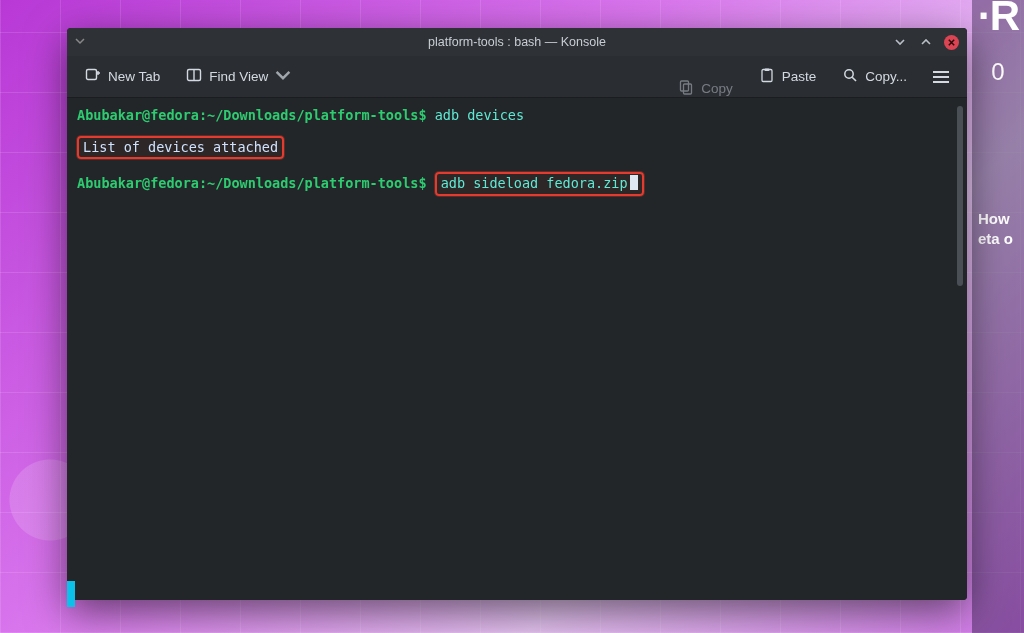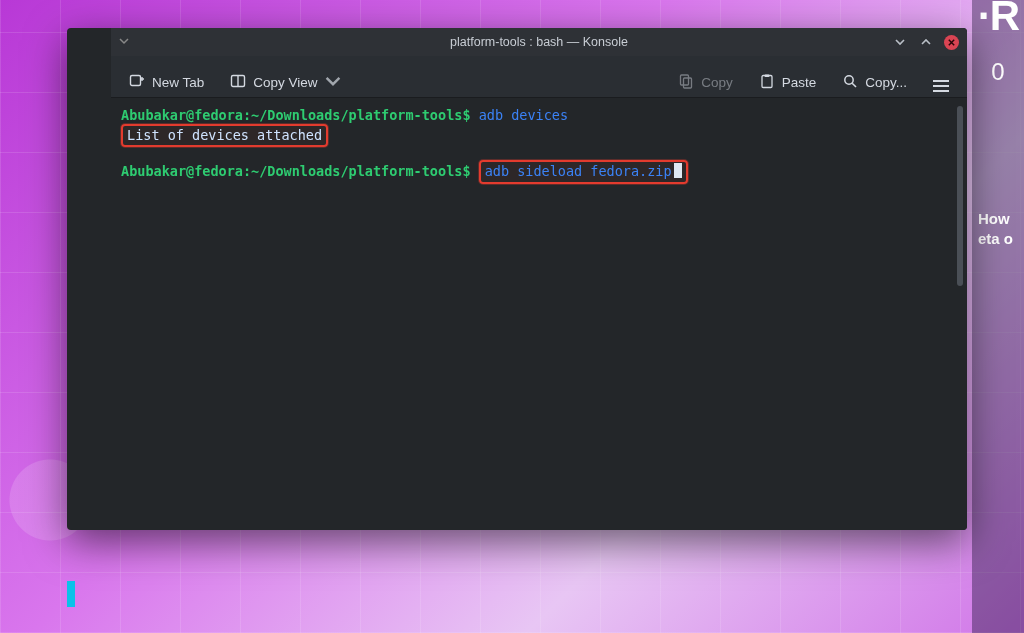--- a/index.html
+++ b/index.html
@@ -33,27 +33,26 @@
     margin-top: 18px; font-size: 24px; font-weight: 500;
   }
   .right-strip .txt {
     position: absolute; top: 195px; left: 6px;
     font-size: 15px; font-weight: 600; line-height: 1.3; margin-top: 14px;
   }
   
   .konsole {
     position: absolute;
     left: 67px; top: 28px;
-    width: 900px; height: 502px;
+    width: 900px; height: 572px;
     background: #232629;
     border-radius: 4px;
     box-shadow: 0 12px 40px rgba(0,0,0,0.55);
     display: flex; flex-direction: column;
     overflow: hidden;
-    padding-left: 44px;
   }
   .titlebar {
     height: 28px;
     background: #2e3136;
     display: flex; align-items: center;
     padding: 0 8px;
     color: #c8cdd4;
     font-size: 12.5px;
     position: relative;
   }
@@ -72,21 +71,21 @@
   .winbtn { width: 16px; height: 16px; display: flex; align-items: center; justify-content: center; color:#bbb; }
   .winbtn svg { width: 12px; height: 12px; }
   .winbtn.close {
     background: #da4453; border-radius: 50%; width: 15px; height: 15px;
     color: #3b0b10;
   }
   .winbtn.close svg { width: 9px; height: 9px; }
   .toolbar {
     height: 42px;
     background: #2a2e33;
-    display: flex; align-items: flex-end;
+    display: flex; align-items: center;
     padding: 0 12px;
     gap: 14px;
     color: #d4d9e1;
     font-size: 13.5px;
     border-bottom: 1px solid #1a1c1f;
   }
   .tbtn {
     display: flex; align-items: center; gap: 7px;
     padding: 5px 6px; border-radius: 3px;
     cursor: pointer;
@@ -103,21 +102,21 @@
     position: relative;
     font-family: "DejaVu Sans Mono", "Liberation Mono", monospace;
     font-size: 13.5px;
     line-height: 1.35;
     color: #cfe3ff;
     padding: 8px 10px 10px 10px;
   }
   .terminal .prompt-user { color: #2ecc71; font-weight: 600; }
   .terminal .prompt-path { color: #2ecc71; font-weight: 600; }
   .terminal .dollar { color: #2ecc71; font-weight: 600; }
-  .terminal .cmd { color: #3b82f6; }
+  .terminal .cmd { color: #5eead4; }
   .terminal .out { color: #cfe3ff; }
   .hl {
     border: 2.5px solid #e33b2e;
     border-radius: 4px;
     padding: 0 4px 1px 4px;
     display: inline-block;
     background: rgba(227,59,46,0.05);
     box-shadow: 0 0 0 1px rgba(227,59,46,0.3);
   }
   .line { white-space: pre; }
@@ -187,21 +186,21 @@
       </span>
       <span>New Tab</span>
     </div>
     <div class="tbtn">
       <span>
         <svg viewBox="0 0 16 16">
             <rect x="1.5" y="2.5" width="13" height="11" rx="1.5" fill="none" stroke="#d4d9e1" stroke-width="1.4"></rect>
             <line x1="8" y1="2.5" x2="8" y2="13.5" stroke="#d4d9e1" stroke-width="1.4"></line>
           </svg>
       </span>
-      <span>Copy View</span>
+      <span>Find View</span>
       <span class="chev">
         <svg viewBox="0 0 10 10" width="10" height="10">
             <path d="M1 3 L5 7 L9 3" stroke="#d4d9e1" stroke-width="1.5" fill="none"></path>
           </svg>
       </span>
     </div>
 
     <div class="spacer"></div>
 
     <div class="tbtn dim">
@@ -236,21 +235,21 @@
         <span></span>
           <span></span>
           <span></span>
       </span>
     </div>
   </div>
 
   <div class="terminal">
     <div class="line"><span class="prompt-user">Abubakar@fedora</span><span class="prompt-user">:</span><span class="prompt-path">~/Downloads/platform-tools</span><span class="dollar">$</span> <span class="cmd">adb devices</span></div>
     <div style="display:inline-block">
-      <div class="hl" style="padding-top:0;">
+      <div class="hl" style="padding-top:0;margin-top:12px;">
         <div class="line"><span class="out">List of devices attached</span></div>
       </div>
     </div>
     <div class="line" style="height:13px"></div>
     <div class="line"><span class="prompt-user">Abubakar@fedora</span><span class="prompt-user">:</span><span class="prompt-path">~/Downloads/platform-tools</span><span class="dollar">$</span> <span class="hl"><span class="cmd">adb sideload fedora.zip</span><span class="cursor-block"></span></span></div>
 
     <div class="scrollbar"></div>
   </div>
 </div>
 

